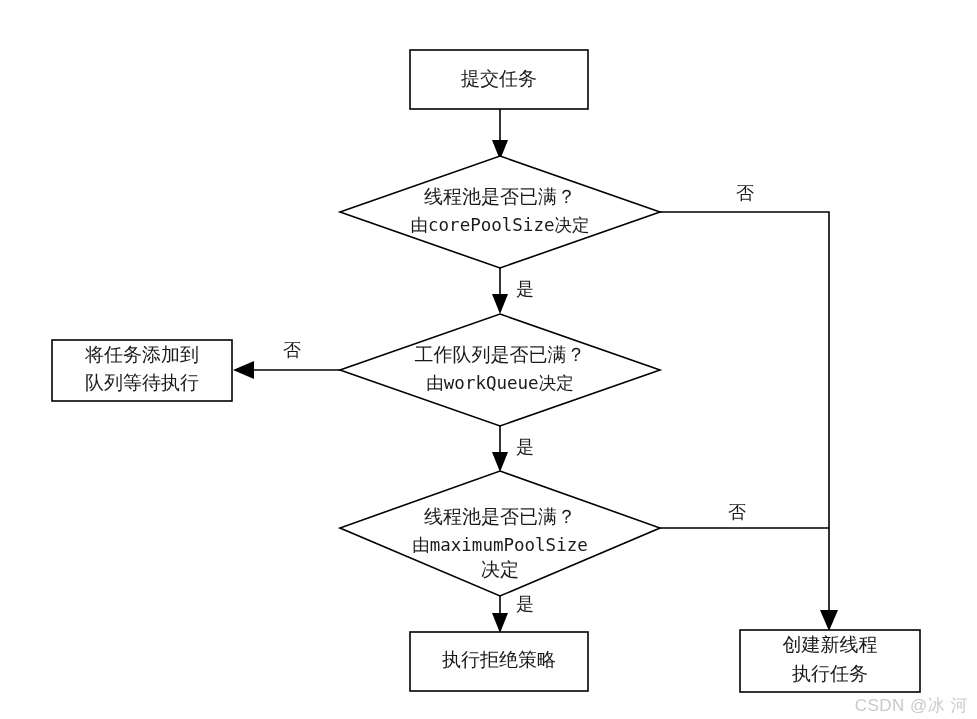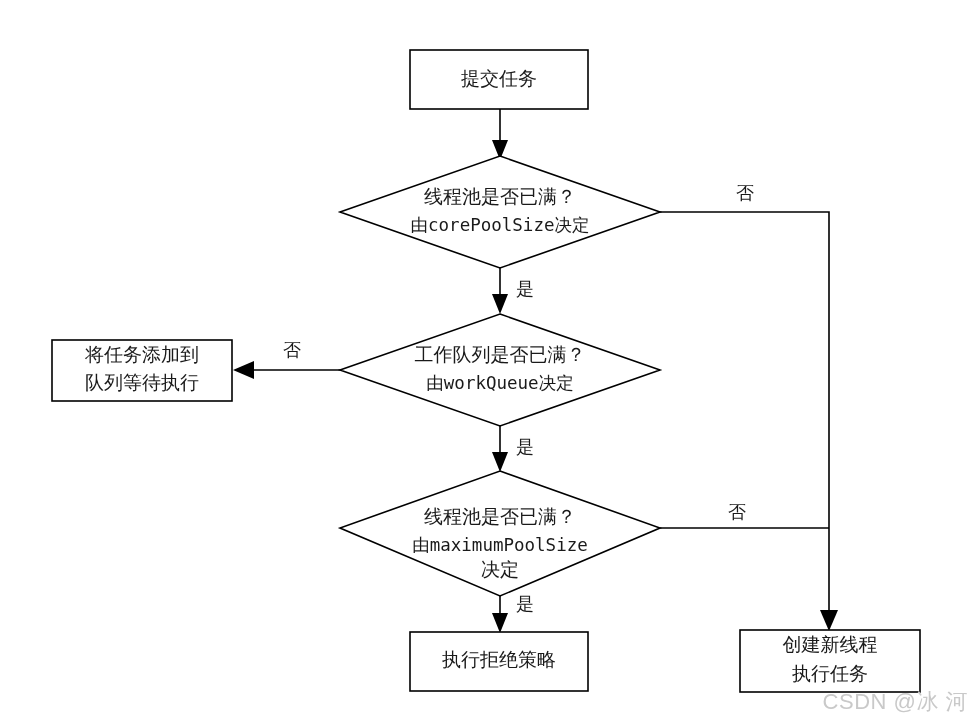--- a/index.html
+++ b/index.html
@@ -53,21 +53,21 @@
     font-size: 18px;
     text-anchor: middle;
     dominant-baseline: middle;
   }
   .watermark {
     position: absolute;
     right: 9px;
     bottom: 2px;
     color: #c9c9c9;
     font-family: "Liberation Sans", "DejaVu Sans", sans-serif;
-    font-size: 22px;
+    font-size: 17px;
     letter-spacing: 0.5px;
     white-space: nowrap;
     text-align: right;
   }
 </style>
 </head>
 <body>
 
 <div id="canvas">
 

